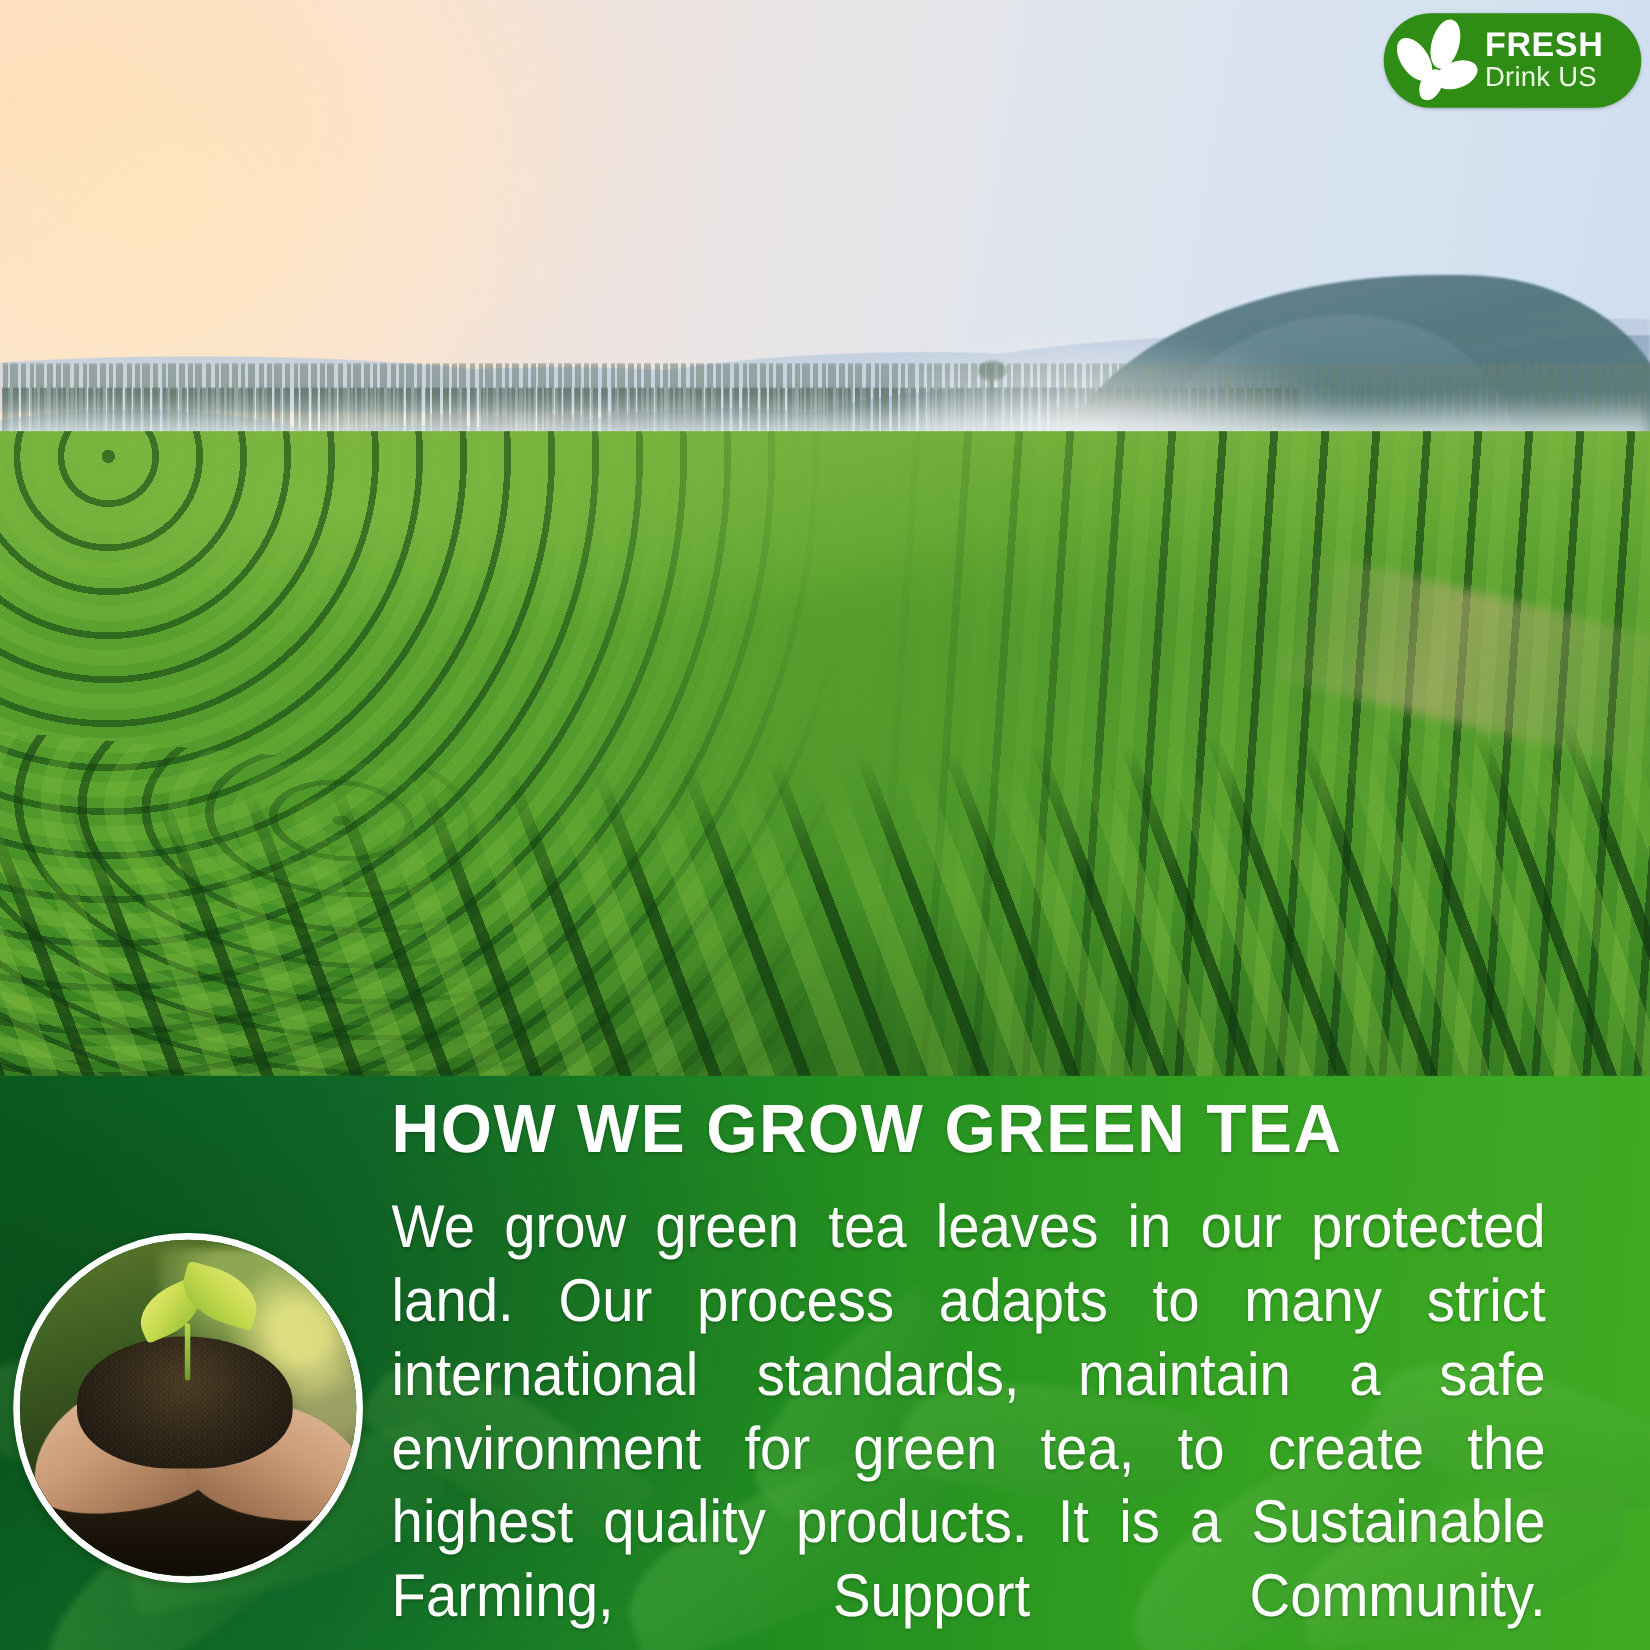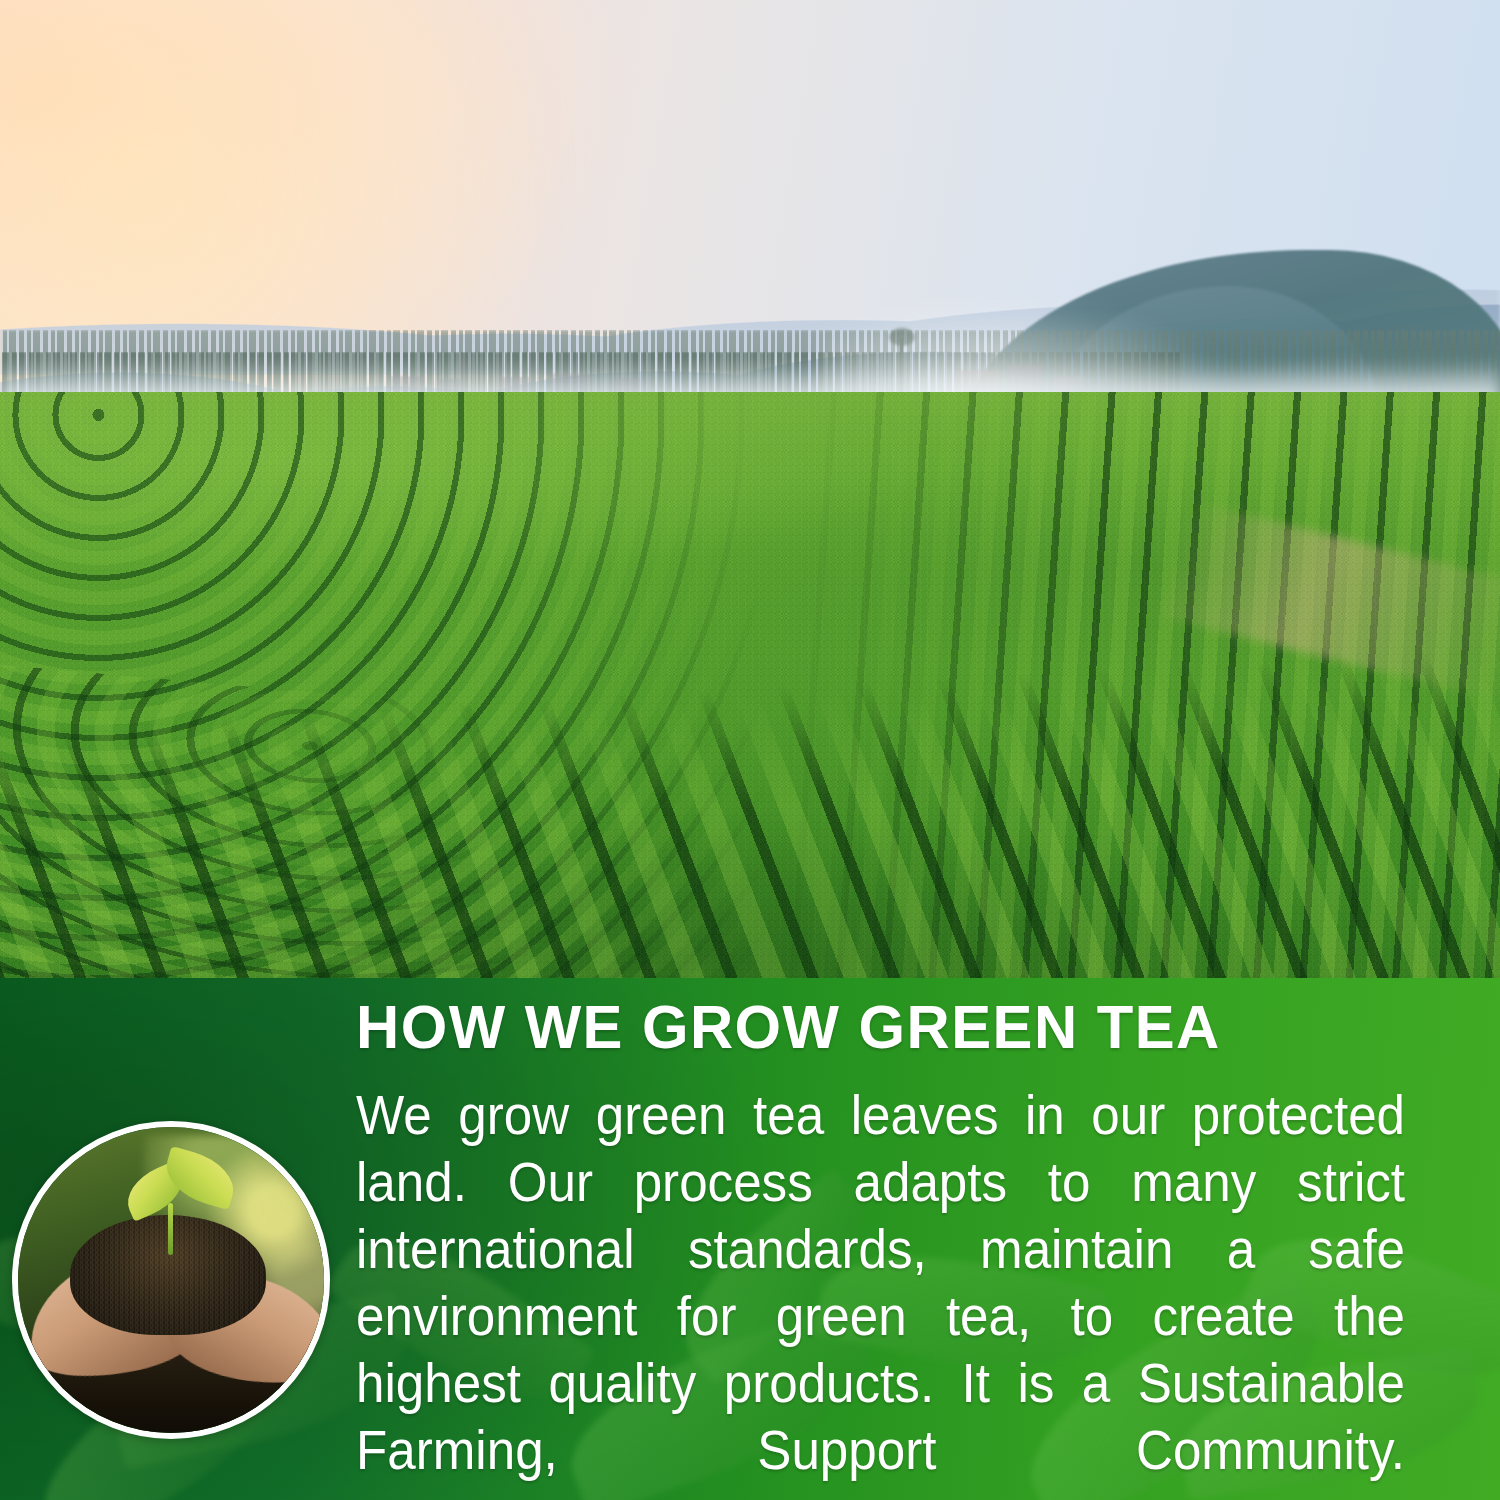--- a/index.html
+++ b/index.html
@@ -365,20 +365,36 @@
       <div class="field-texture"></div>
       <div class="rows-left"></div>
       <div class="rows-swirl"></div>
       <div class="rows-right"></div>
       <div class="path"></div>
       <div class="rows-front"></div>
       <div class="field-grain"></div>
     </div>
   </div>
 
+  <div class="logo">
+    <div class="logo-mark">
+      <svg width="92" height="82" viewBox="0 0 92 82" aria-hidden="true">
+        <g fill="#ffffff">
+          <ellipse cx="28" cy="40" rx="12.5" ry="22" transform="rotate(-34 28 40)"></ellipse>
+          <ellipse cx="56" cy="26" rx="12.5" ry="23" transform="rotate(16 56 26)"></ellipse>
+          <ellipse cx="66" cy="54" rx="12" ry="20" transform="rotate(70 66 54)"></ellipse>
+          <ellipse cx="43" cy="63" rx="9.5" ry="15" transform="rotate(26 43 63)"></ellipse>
+        </g>
+      </svg>
+    </div>
+    <div class="logo-text">
+      <span class="logo-fresh">FRESH</span>
+      <span class="logo-sub">Drink US</span>
+    </div>
+  </div>
 
   <div class="panel">
     <div class="panel-leaves">
       <div class="pleaf" style="left:-30px;top:40px;width:250px;height:110px;transform:rotate(18deg);"></div>
       <div class="pleaf" style="left:110px;top:120px;width:300px;height:120px;transform:rotate(-12deg);"></div>
       <div class="pleaf" style="left:330px;top:70px;width:260px;height:100px;transform:rotate(34deg);"></div>
       <div class="pleaf" style="left:560px;top:150px;width:320px;height:118px;transform:rotate(-20deg);"></div>
       <div class="pleaf" style="left:820px;top:60px;width:280px;height:104px;transform:rotate(12deg);"></div>
       <div class="pleaf" style="left:1010px;top:140px;width:330px;height:124px;transform:rotate(-28deg);"></div>
       <div class="pleaf" style="left:1250px;top:52px;width:280px;height:110px;transform:rotate(22deg);"></div>

